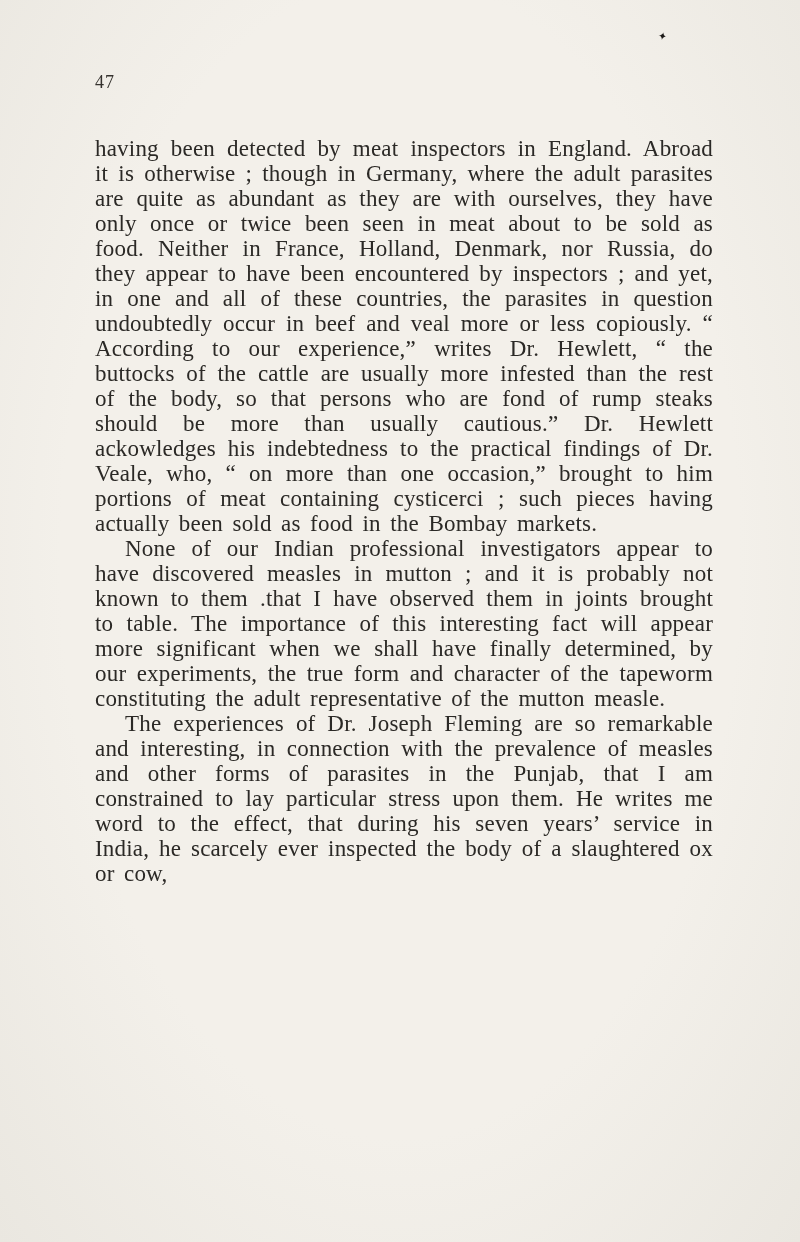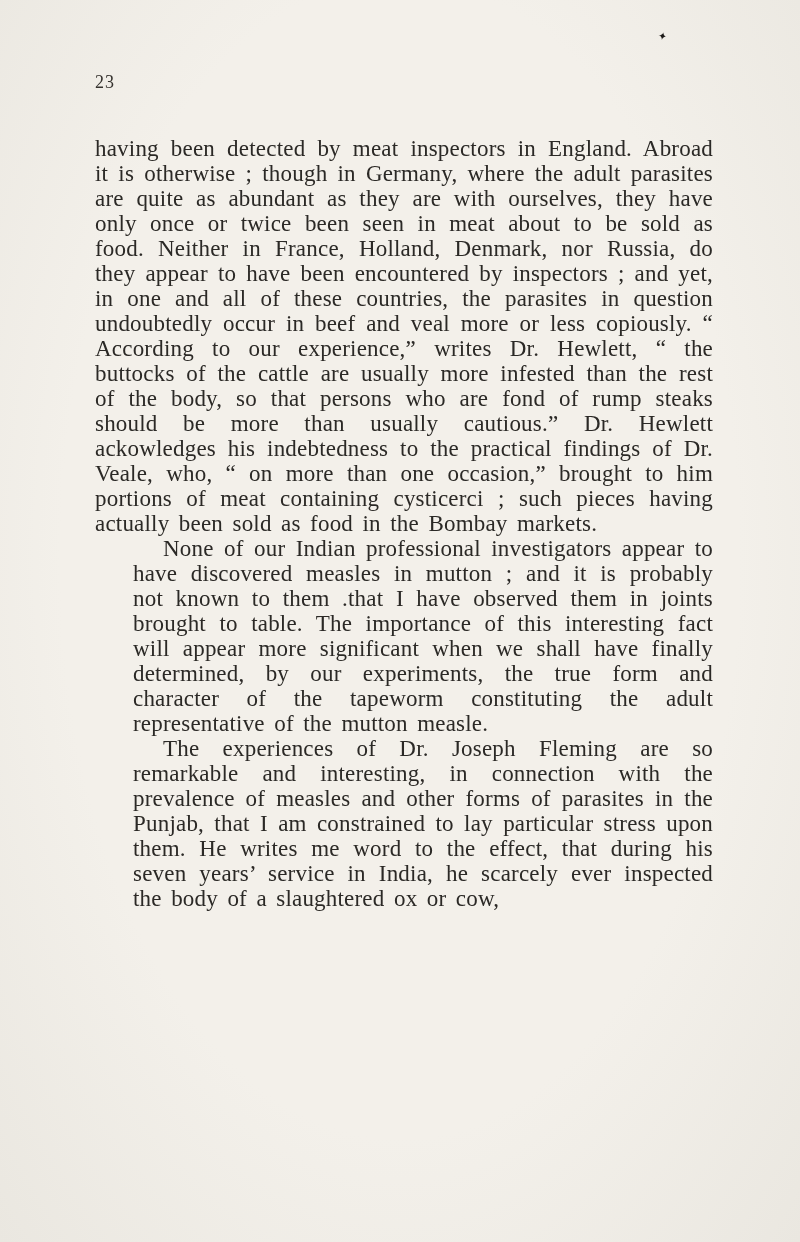--- a/index.html
+++ b/index.html
@@ -55,31 +55,30 @@
     line-height: 25px;
     text-align: justify;
     word-spacing: 3.5px;
     letter-spacing: 0.2px;
   }
   .para {
     margin: 0;
   }
   .para.indent {
     text-indent: 30px;
-    margin-left: 38px;
   }
 </style>
 </head>
 <body>
 
 <div class="page">
 
   <header class="running-head">
     <span class="ink-mark">✦</span>
-    <span class="page-number">23</span>
+    <span class="page-number">47</span>
   </header>
 
   <main class="text-block">
     <p class="para no-indent">having been detected by meat inspectors in England. Abroad it is otherwise ; though in Germany, where the adult parasites are quite as abundant as they are with ourselves, they have only once or twice been seen in meat about to be sold as food. Neither in France, Holland, Denmark, nor Russia, do they appear to have been encountered by inspectors ; and yet, in one and all of these countries, the parasites in question undoubtedly occur in beef and veal more or less copiously. “ According to our experience,” writes Dr. Hewlett, “ the buttocks of the cattle are usually more infested than the rest of the body, so that persons who are fond of rump steaks should be more than usually cautious.” Dr. Hewlett ackowledges his indebtedness to the practical findings of Dr. Veale, who, “ on more than one occasion,” brought to him portions of meat containing cysticerci ; such pieces having actually been sold as food in the Bombay markets.</p>
     <p class="para indent">None of our Indian professional investigators appear to have discovered measles in mutton ; and it is probably not known to them .that I have observed them in joints brought to table. The importance of this interesting fact will appear more significant when we shall have finally determined, by our experiments, the true form and character of the tapeworm constituting the adult representative of the mutton measle.</p>
     <p class="para indent">The experiences of Dr. Joseph Fleming are so remarkable and interesting, in connection with the prevalence of measles and other forms of parasites in the Punjab, that I am constrained to lay particular stress upon them. He writes me word to the effect, that during his seven years’ service in India, he scarcely ever inspected the body of a slaughtered ox or cow,</p>
   </main>
 
 </div>
 

